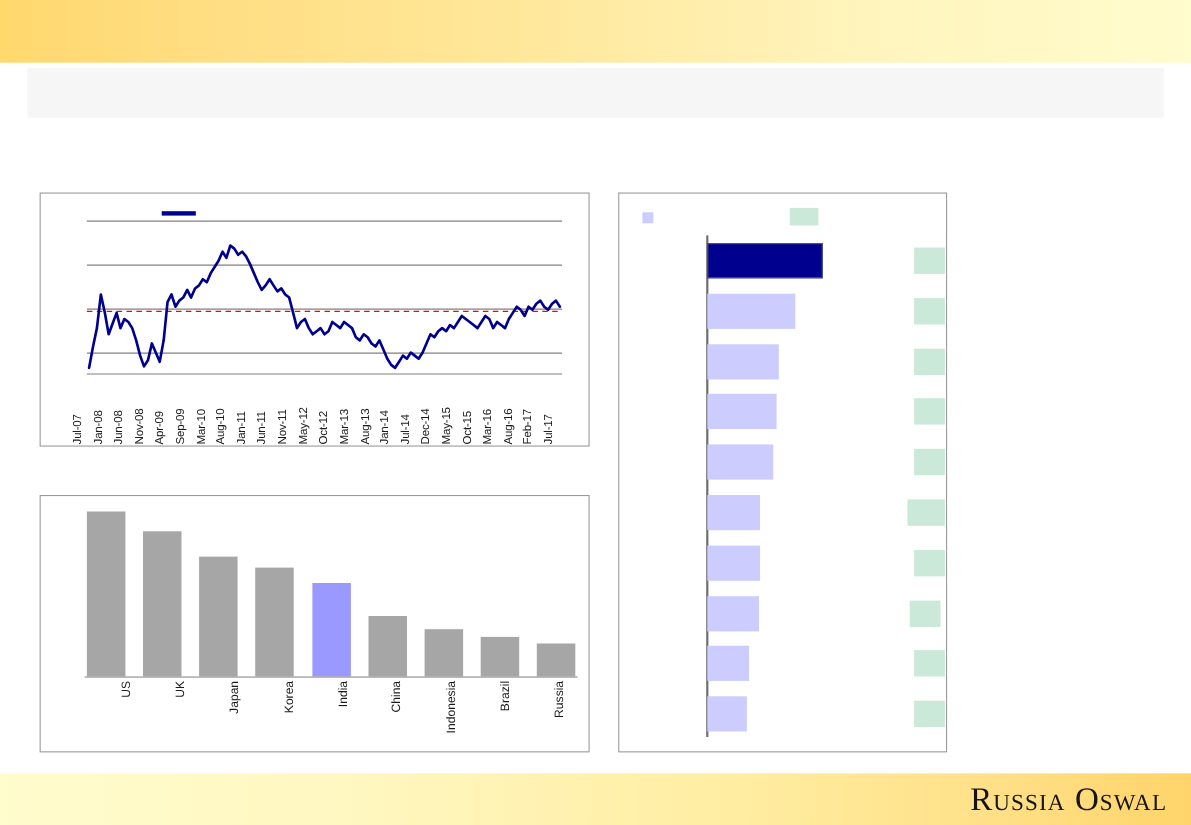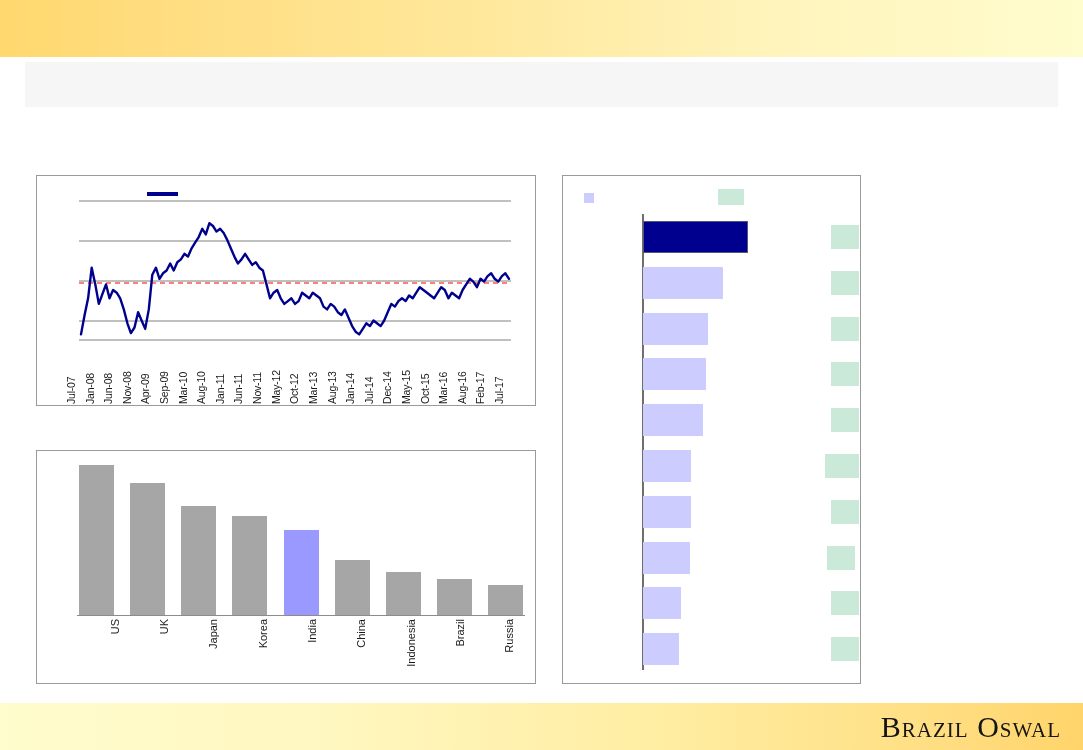--- a/index.html
+++ b/index.html
@@ -324,13 +324,13 @@
       </div>
       <div class="hbar-row" style="top: 412.2px;">
         <div class="hbar-fill" style="width: 35.7px;"></div>
         <div class="hbar-green" style="left: 268px; width: 28px;"></div>
         <div class="hbar-label" style="left: 6px; top: 16px;"></div>
       </div>
     </div>
 </div>
 
 <div id="bottom-banner"></div>
-<div id="brand-logo">Brazil Oswal</div>
+<div id="brand-logo">Russia Oswal</div>
 
 </body></html>

